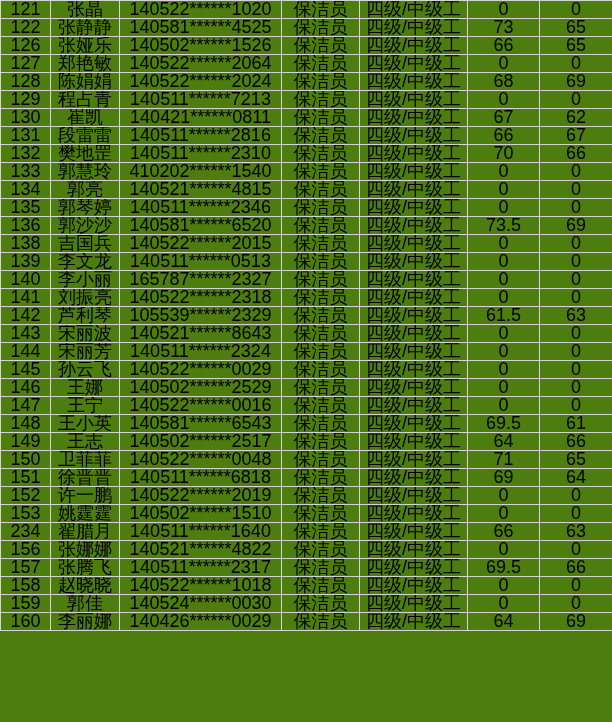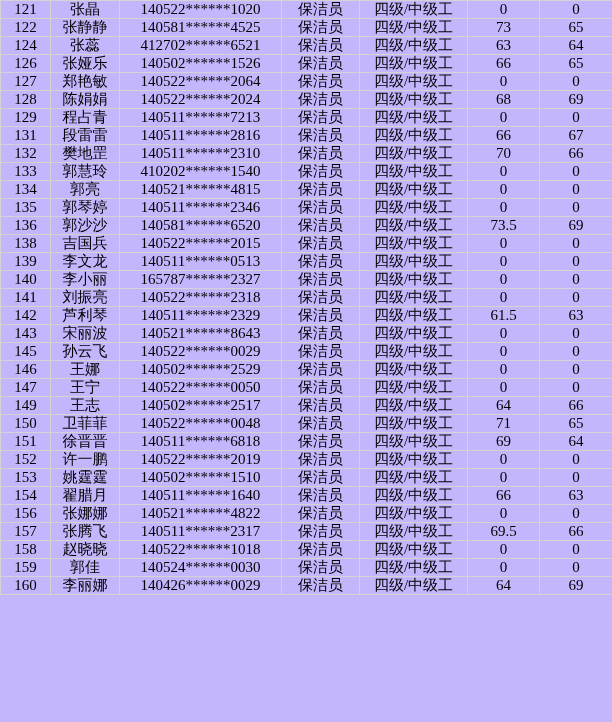--- a/index.html
+++ b/index.html
@@ -4,23 +4,23 @@
 <style>
   html, body {
     margin: 0;
     padding: 0;
     background: #ffffff;
   }
   .sheet {
     width: 612px;
     height: 722px;
     overflow: hidden;
-    background: #c4b5fd;
-    font-family: Liberation Serif, serif;
-    font-size: 15px;
+    background: #4d7c0f;
+    font-family: Liberation Sans, sans-serif;
+    font-size: 18px;
     color: #000000;
   }
   table.grid {
     border-collapse: collapse;
     table-layout: fixed;
     width: 612px;
   }
   table.grid td {
     border: 1px solid #d4d4d4;
     height: 17px;
@@ -66,29 +66,20 @@
         <tr>
           <td>122</td>
           <td>张静静</td>
           <td>140581******4525</td>
           <td>保洁员</td>
           <td>四级/中级工</td>
           <td>73</td>
           <td>65</td>
         </tr>
         <tr>
-          <td>124</td>
-          <td>张蕊</td>
-          <td>412702******6521</td>
-          <td>保洁员</td>
-          <td>四级/中级工</td>
-          <td>63</td>
-          <td>64</td>
-        </tr>
-        <tr>
           <td>126</td>
           <td>张娅乐</td>
           <td>140502******1526</td>
           <td>保洁员</td>
           <td>四级/中级工</td>
           <td>66</td>
           <td>65</td>
         </tr>
         <tr>
           <td>127</td>
@@ -111,20 +102,29 @@
         <tr>
           <td>129</td>
           <td>程占青</td>
           <td>140511******7213</td>
           <td>保洁员</td>
           <td>四级/中级工</td>
           <td>0</td>
           <td>0</td>
         </tr>
         <tr>
+          <td>130</td>
+          <td>崔凯</td>
+          <td>140421******0811</td>
+          <td>保洁员</td>
+          <td>四级/中级工</td>
+          <td>67</td>
+          <td>62</td>
+        </tr>
+        <tr>
           <td>131</td>
           <td>段雷雷</td>
           <td>140511******2816</td>
           <td>保洁员</td>
           <td>四级/中级工</td>
           <td>66</td>
           <td>67</td>
         </tr>
         <tr>
           <td>132</td>
@@ -203,61 +203,79 @@
           <td>刘振亮</td>
           <td>140522******2318</td>
           <td>保洁员</td>
           <td>四级/中级工</td>
           <td>0</td>
           <td>0</td>
         </tr>
         <tr>
           <td>142</td>
           <td>芦利琴</td>
-          <td>140511******2329</td>
+          <td>105539******2329</td>
           <td>保洁员</td>
           <td>四级/中级工</td>
           <td>61.5</td>
           <td>63</td>
         </tr>
         <tr>
           <td>143</td>
           <td>宋丽波</td>
           <td>140521******8643</td>
           <td>保洁员</td>
           <td>四级/中级工</td>
           <td>0</td>
           <td>0</td>
         </tr>
         <tr>
+          <td>144</td>
+          <td>宋丽芳</td>
+          <td>140511******2324</td>
+          <td>保洁员</td>
+          <td>四级/中级工</td>
+          <td>0</td>
+          <td>0</td>
+        </tr>
+        <tr>
           <td>145</td>
           <td>孙云飞</td>
           <td>140522******0029</td>
           <td>保洁员</td>
           <td>四级/中级工</td>
           <td>0</td>
           <td>0</td>
         </tr>
         <tr>
           <td>146</td>
           <td>王娜</td>
           <td>140502******2529</td>
           <td>保洁员</td>
           <td>四级/中级工</td>
           <td>0</td>
           <td>0</td>
         </tr>
         <tr>
           <td>147</td>
           <td>王宁</td>
-          <td>140522******0050</td>
-          <td>保洁员</td>
-          <td>四级/中级工</td>
-          <td>0</td>
-          <td>0</td>
+          <td>140522******0016</td>
+          <td>保洁员</td>
+          <td>四级/中级工</td>
+          <td>0</td>
+          <td>0</td>
+        </tr>
+        <tr>
+          <td>148</td>
+          <td>王小英</td>
+          <td>140581******6543</td>
+          <td>保洁员</td>
+          <td>四级/中级工</td>
+          <td>69.5</td>
+          <td>61</td>
         </tr>
         <tr>
           <td>149</td>
           <td>王志</td>
           <td>140502******2517</td>
           <td>保洁员</td>
           <td>四级/中级工</td>
           <td>64</td>
           <td>66</td>
         </tr>
@@ -291,21 +309,21 @@
         <tr>
           <td>153</td>
           <td>姚霆霆</td>
           <td>140502******1510</td>
           <td>保洁员</td>
           <td>四级/中级工</td>
           <td>0</td>
           <td>0</td>
         </tr>
         <tr>
-          <td>154</td>
+          <td>234</td>
           <td>翟腊月</td>
           <td>140511******1640</td>
           <td>保洁员</td>
           <td>四级/中级工</td>
           <td>66</td>
           <td>63</td>
         </tr>
         <tr>
           <td>156</td>
           <td>张娜娜</td>

